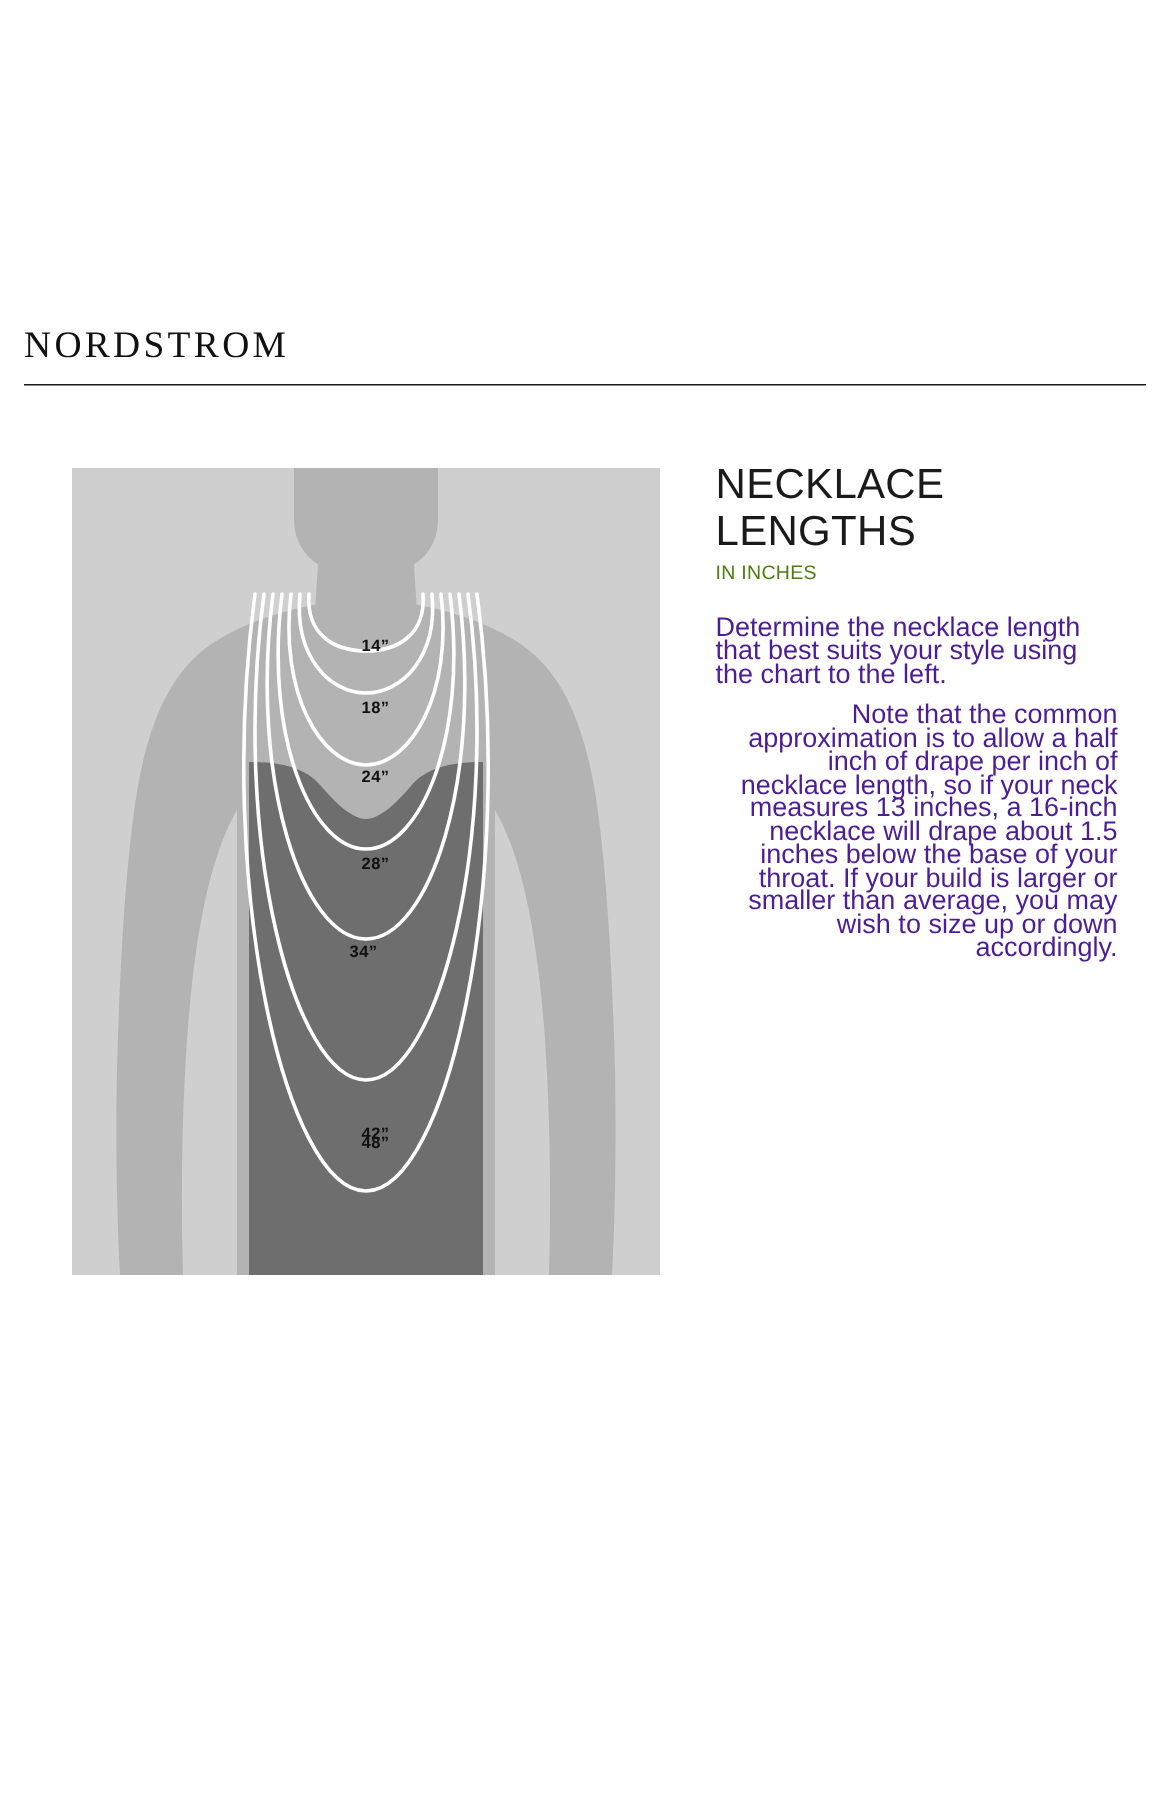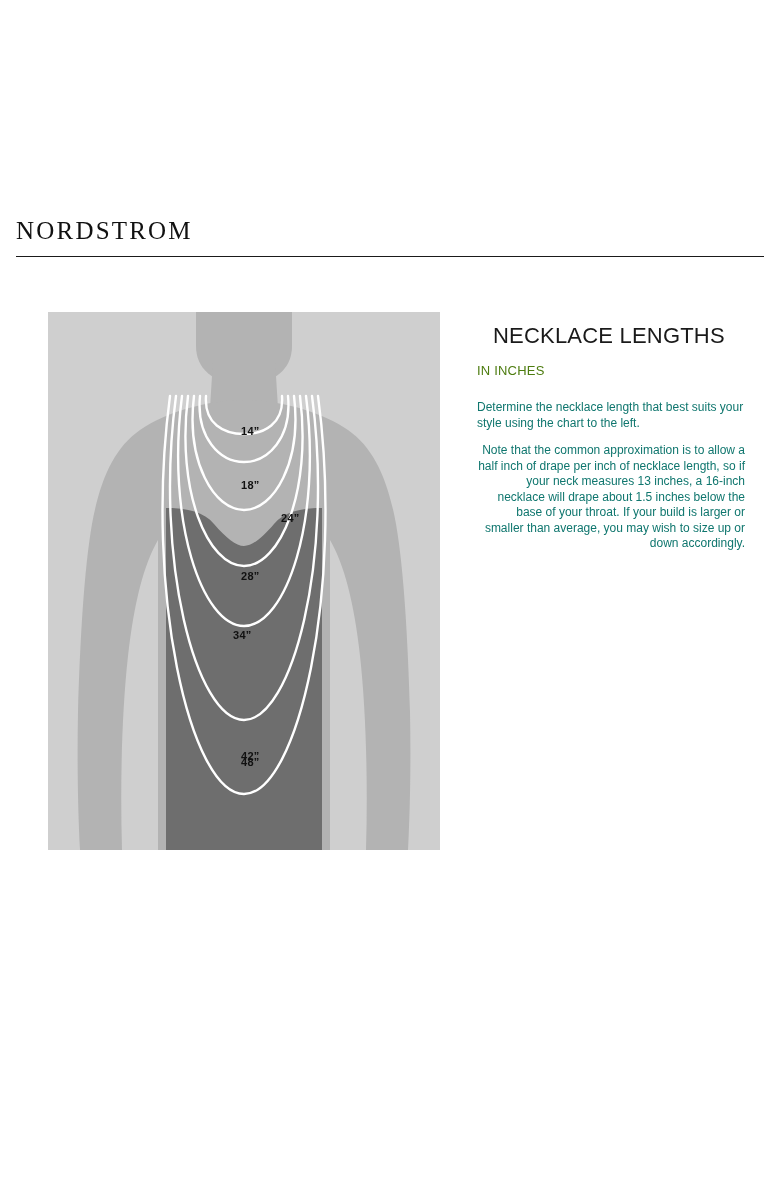--- a/index.html
+++ b/index.html
@@ -61,42 +61,42 @@
   }
 
   
   .info-col {
     position: absolute;
     left: 477px;
     top: 308px;
     width: 268px;
   }
   .info-title {
-    font-size: 22px;
+    font-size: 28px;
     letter-spacing: 0.2px;
     color: #1a1a1a;
-    margin: 16px;
+    margin: 0;
     line-height: 1.1;
     font-weight: 400;
   }
   .info-subtitle {
     font-size: 13px;
     color: #4d7c0f;
     margin: 5px 0 0 0;
     letter-spacing: 0.2px;
     line-height: 1.1;
     font-weight: 400;
   }
   .info-body {
     margin-top: 22px;
   }
   .info-para {
-    font-size: 12px;
+    font-size: 18px;
     line-height: 15.5px;
-    color: #0f766e;
+    color: #4c1d95;
     margin: 0 0 12px 0;
   }
   .info-para:last-child { margin-bottom: 0; text-align: right; }
 
   
   .len-label {
     position: absolute;
     font-size: 11px;
     font-weight: bold;
     color: #111111;
@@ -167,22 +167,22 @@
 
         <path d="M128,84 C106,248 148,408 196,408 C244,408 286,248 264,84"></path>
 
         <path d="M122,84 C96,278 142,482 196,482 C250,482 296,278 270,84"></path>
       </g>
     </svg>
   </div>
 
   <div>
     <div class="len-label" style="left:241px; top:425px;">14”</div>
-    <div class="len-label" style="left:241px; top:466px;margin-top:13px;">18”</div>
-    <div class="len-label" style="left:241px; top:512px;margin-left:40px;">24”</div>
+    <div class="len-label" style="left:241px; top:466px;">18”</div>
+    <div class="len-label" style="left:241px; top:512px;">24”</div>
     <div class="len-label" style="left:241px; top:570px;">28”</div>
     <div class="len-label" style="left:233px; top:629px;">34”</div>
     <div class="len-label" style="left:241px; top:750px;">42”</div>
     <div class="len-label" style="left:241px; top:756px;">48”</div>
   </div>
 
   <div class="info-col">
     <h1 class="info-title">NECKLACE LENGTHS</h1>
     <div class="info-subtitle">IN INCHES</div>
     <div class="info-body">

